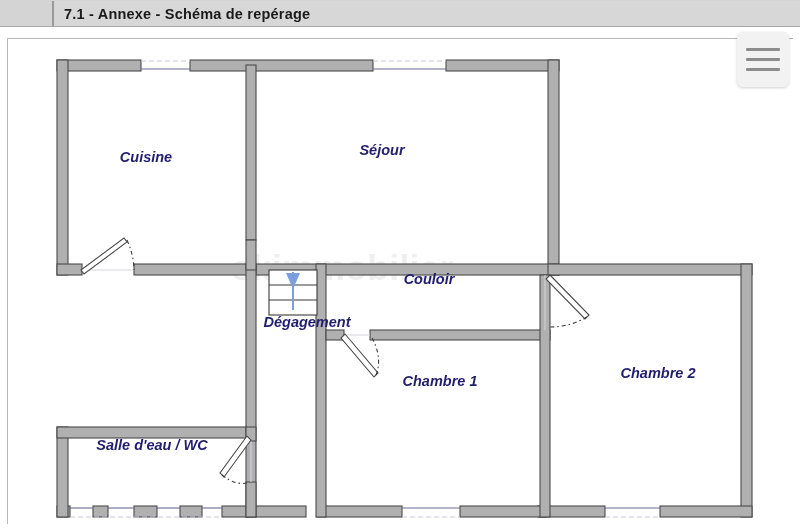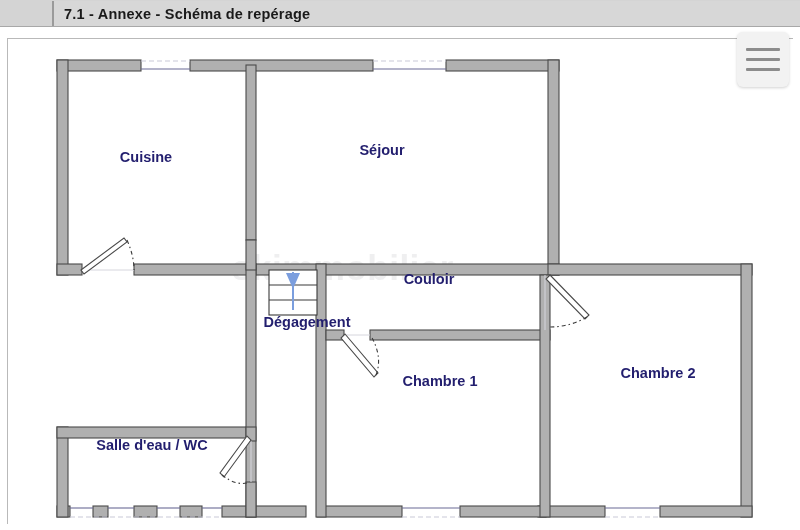--- a/index.html
+++ b/index.html
@@ -93,20 +93,21 @@
   .menu-button .bar.b3 { top: 36px; }
 
   
   .plan-wrap {
     position: absolute;
     left: 0;
     top: 27px;
     width: 800px;
     height: 503px;
     z-index: 10;
+    font-style: italic;
   }
   .plan-svg { display: block; }
 
   
   .watermark {
     position: absolute;
     left: 232px;
     top: 245px;
     width: 330px;
     height: 46px;

